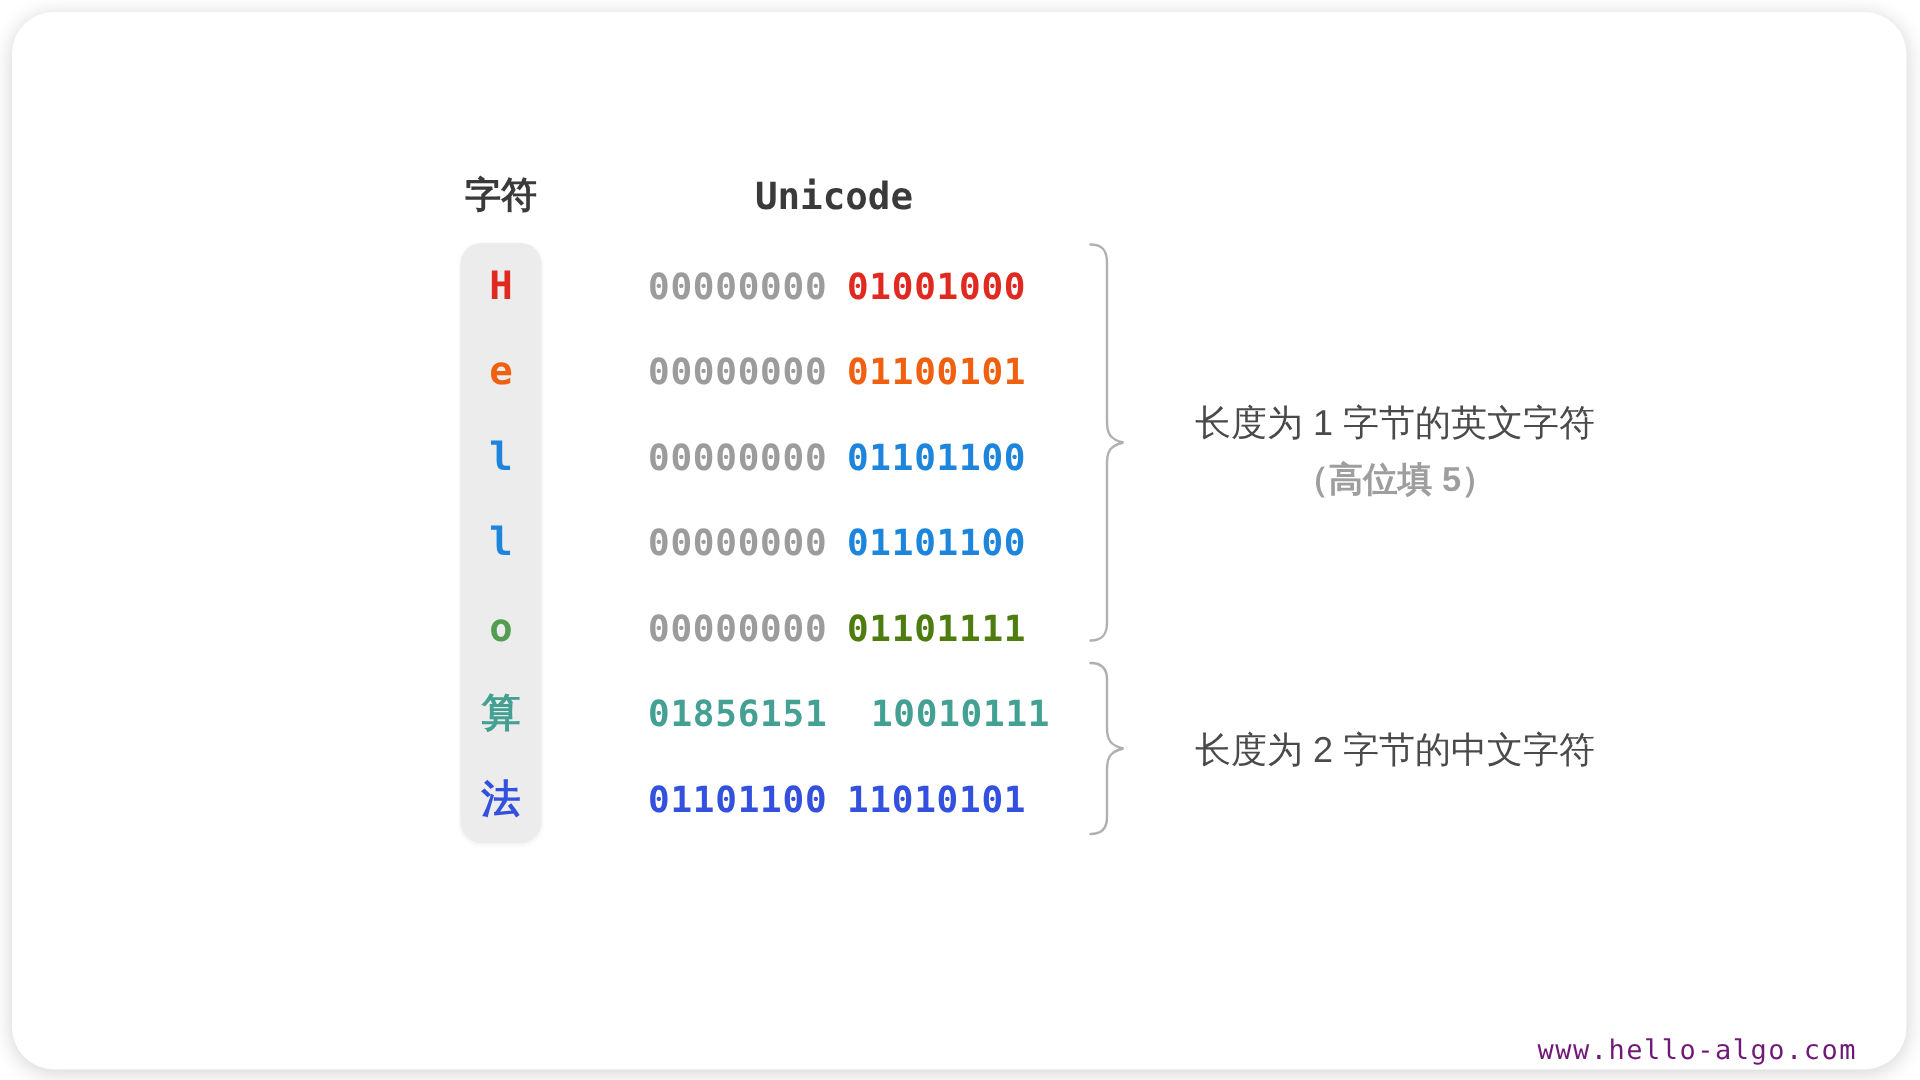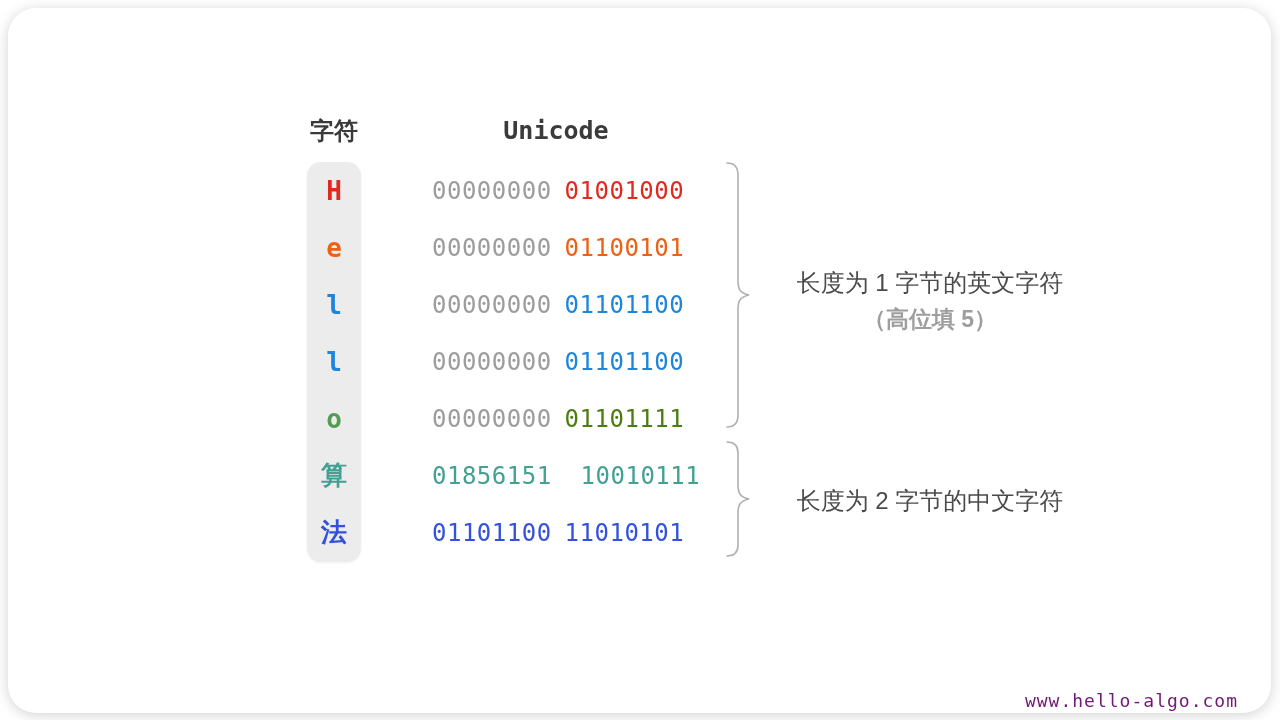--- a/index.html
+++ b/index.html
@@ -28,22 +28,22 @@
     display:flex;align-items:center;justify-content:center;
     font-family:"DejaVu Sans Mono","Liberation Mono",monospace;
     font-weight:bold;font-size:26px;
   }
   .binary-row{
     position:absolute;left:432px;height:57px;
     display:flex;align-items:center;gap:13px;
     font-family:"DejaVu Sans Mono","Liberation Mono",monospace;
     font-size:24px;letter-spacing:0.5px;
   }
-  .byte.hot{font-weight:normal;}
-  .byte.pad{font-weight:normal;}
+  .byte.hot{font-weight:bold;}
+  .byte.pad{font-weight:bold;}
 
   .brace{position:absolute;left:723px;}
   .brace path{fill:none;stroke:#b0b0b0;stroke-width:1.6;stroke-linecap:round;}
 
   .annotation{
     position:absolute;left:758px;width:344px;text-align:center;
     color:#4a4a4a;font-size:24px;line-height:37px;
   }
   .annotation .sub{color:#9e9e9e;font-weight:bold;font-size:23px;}
 

